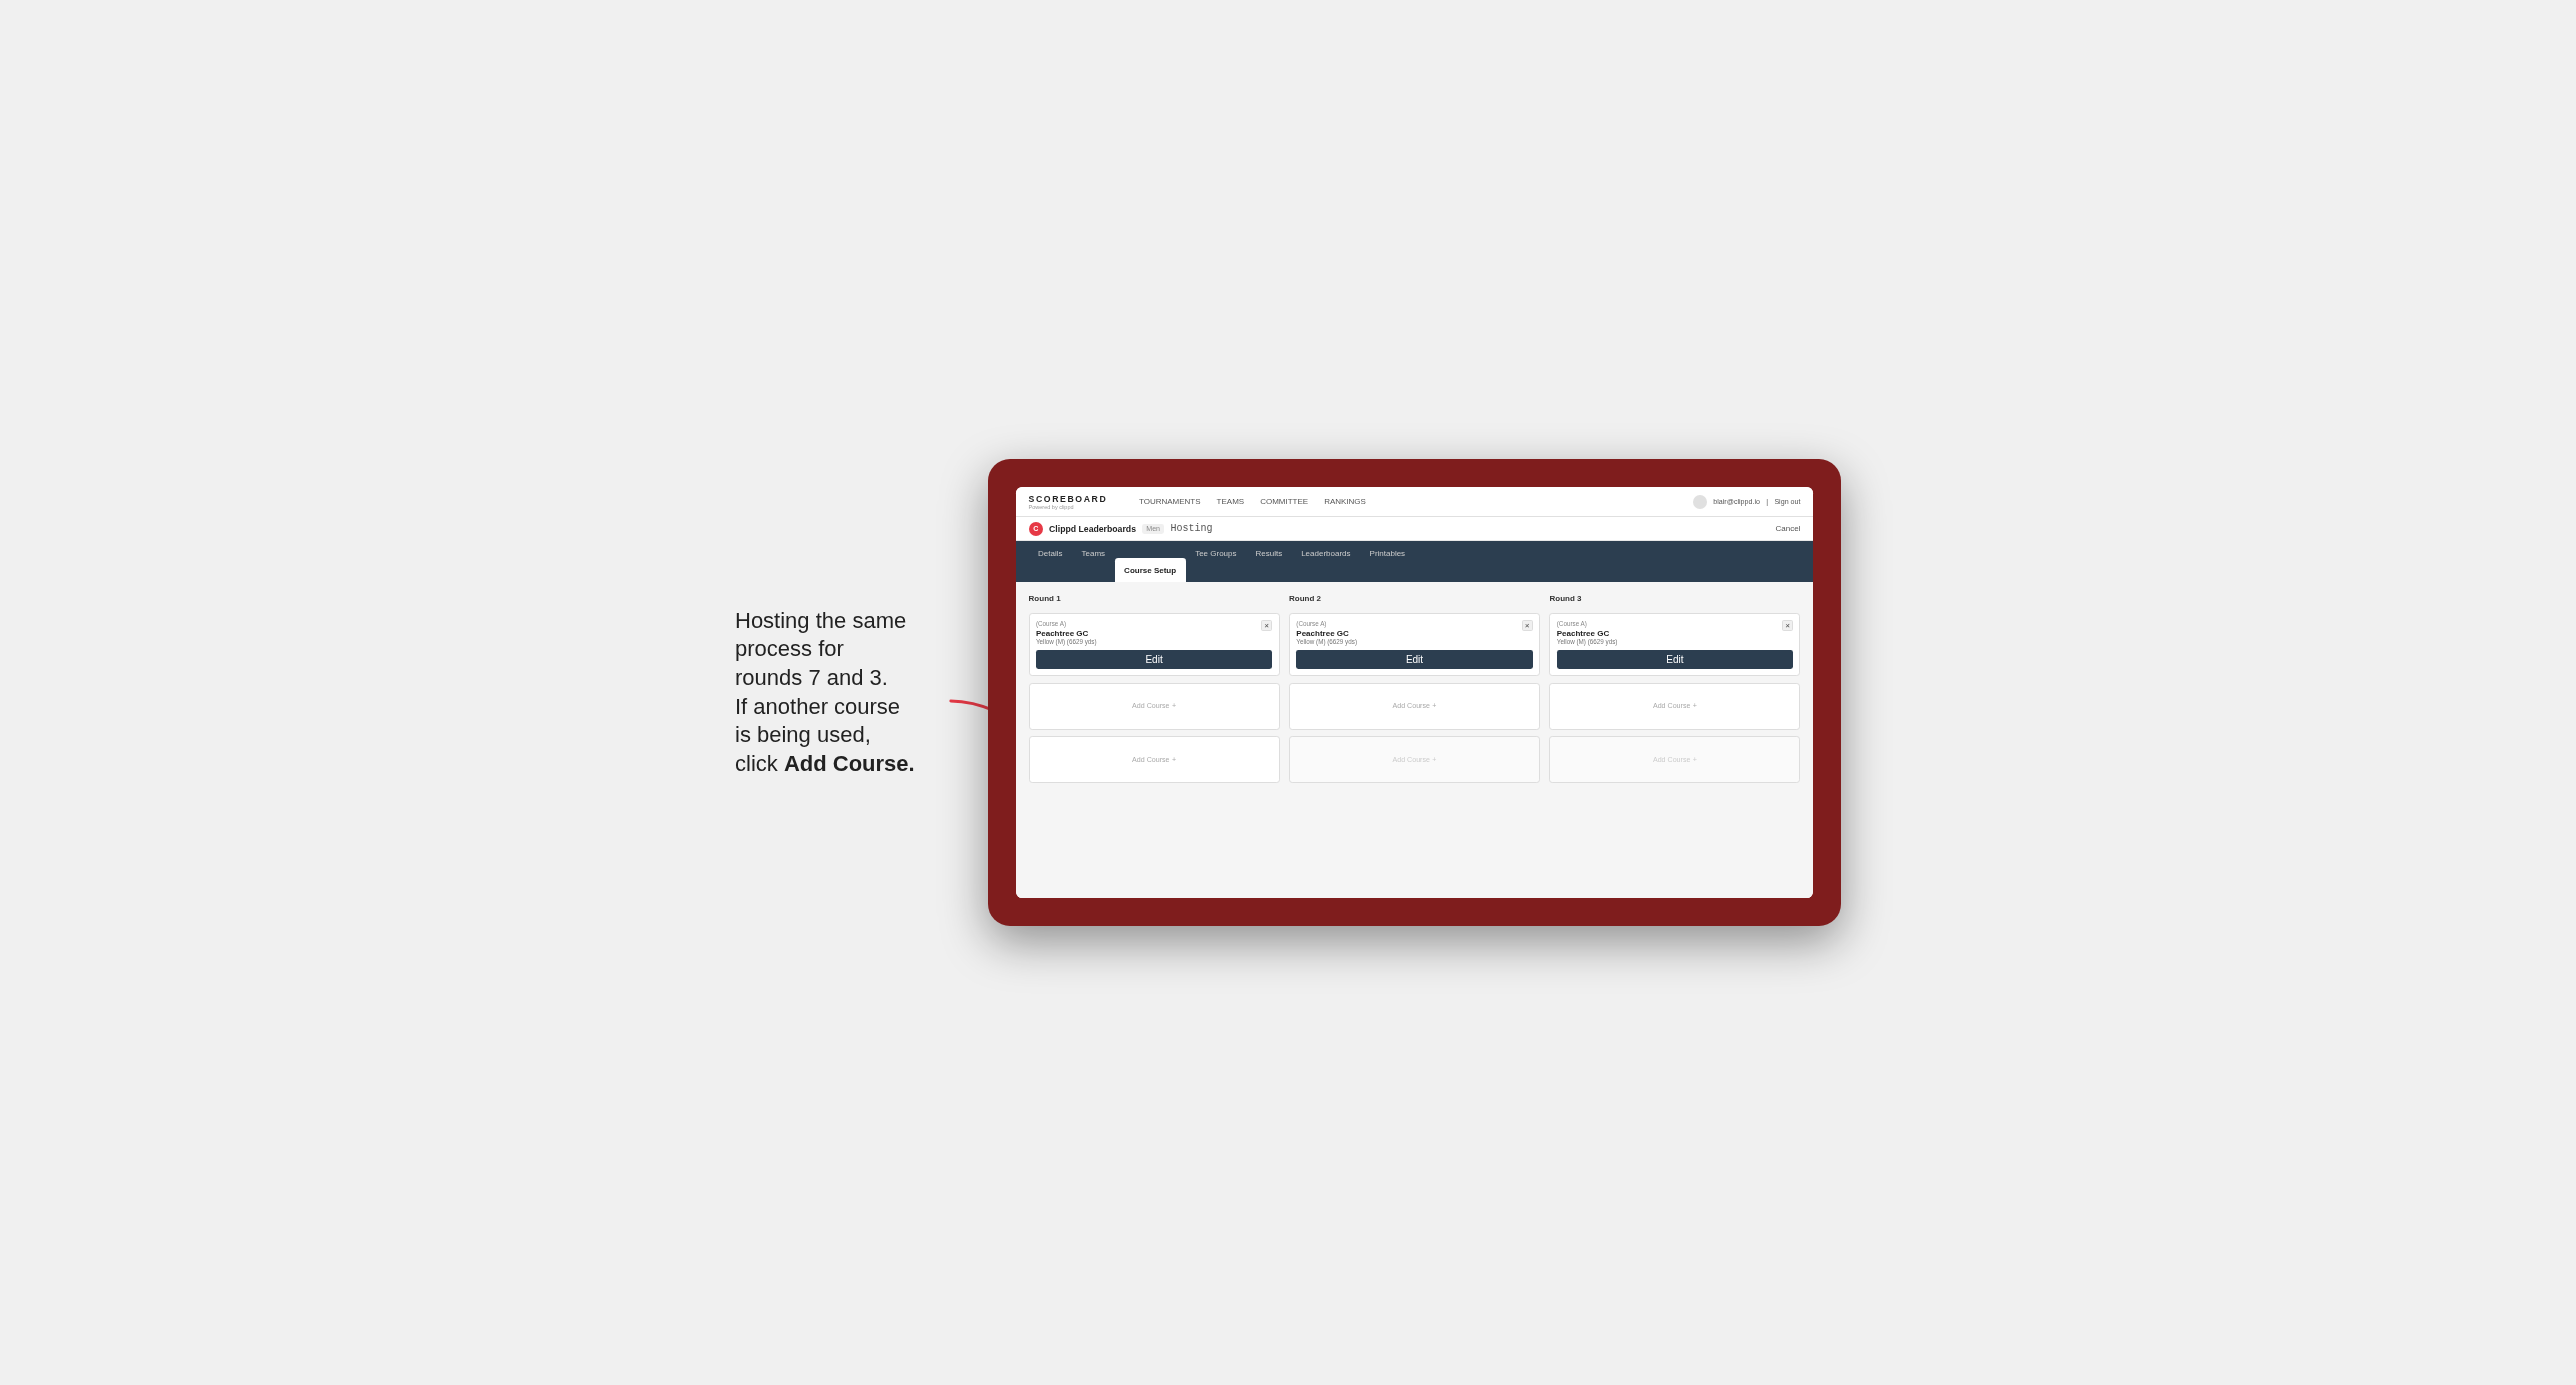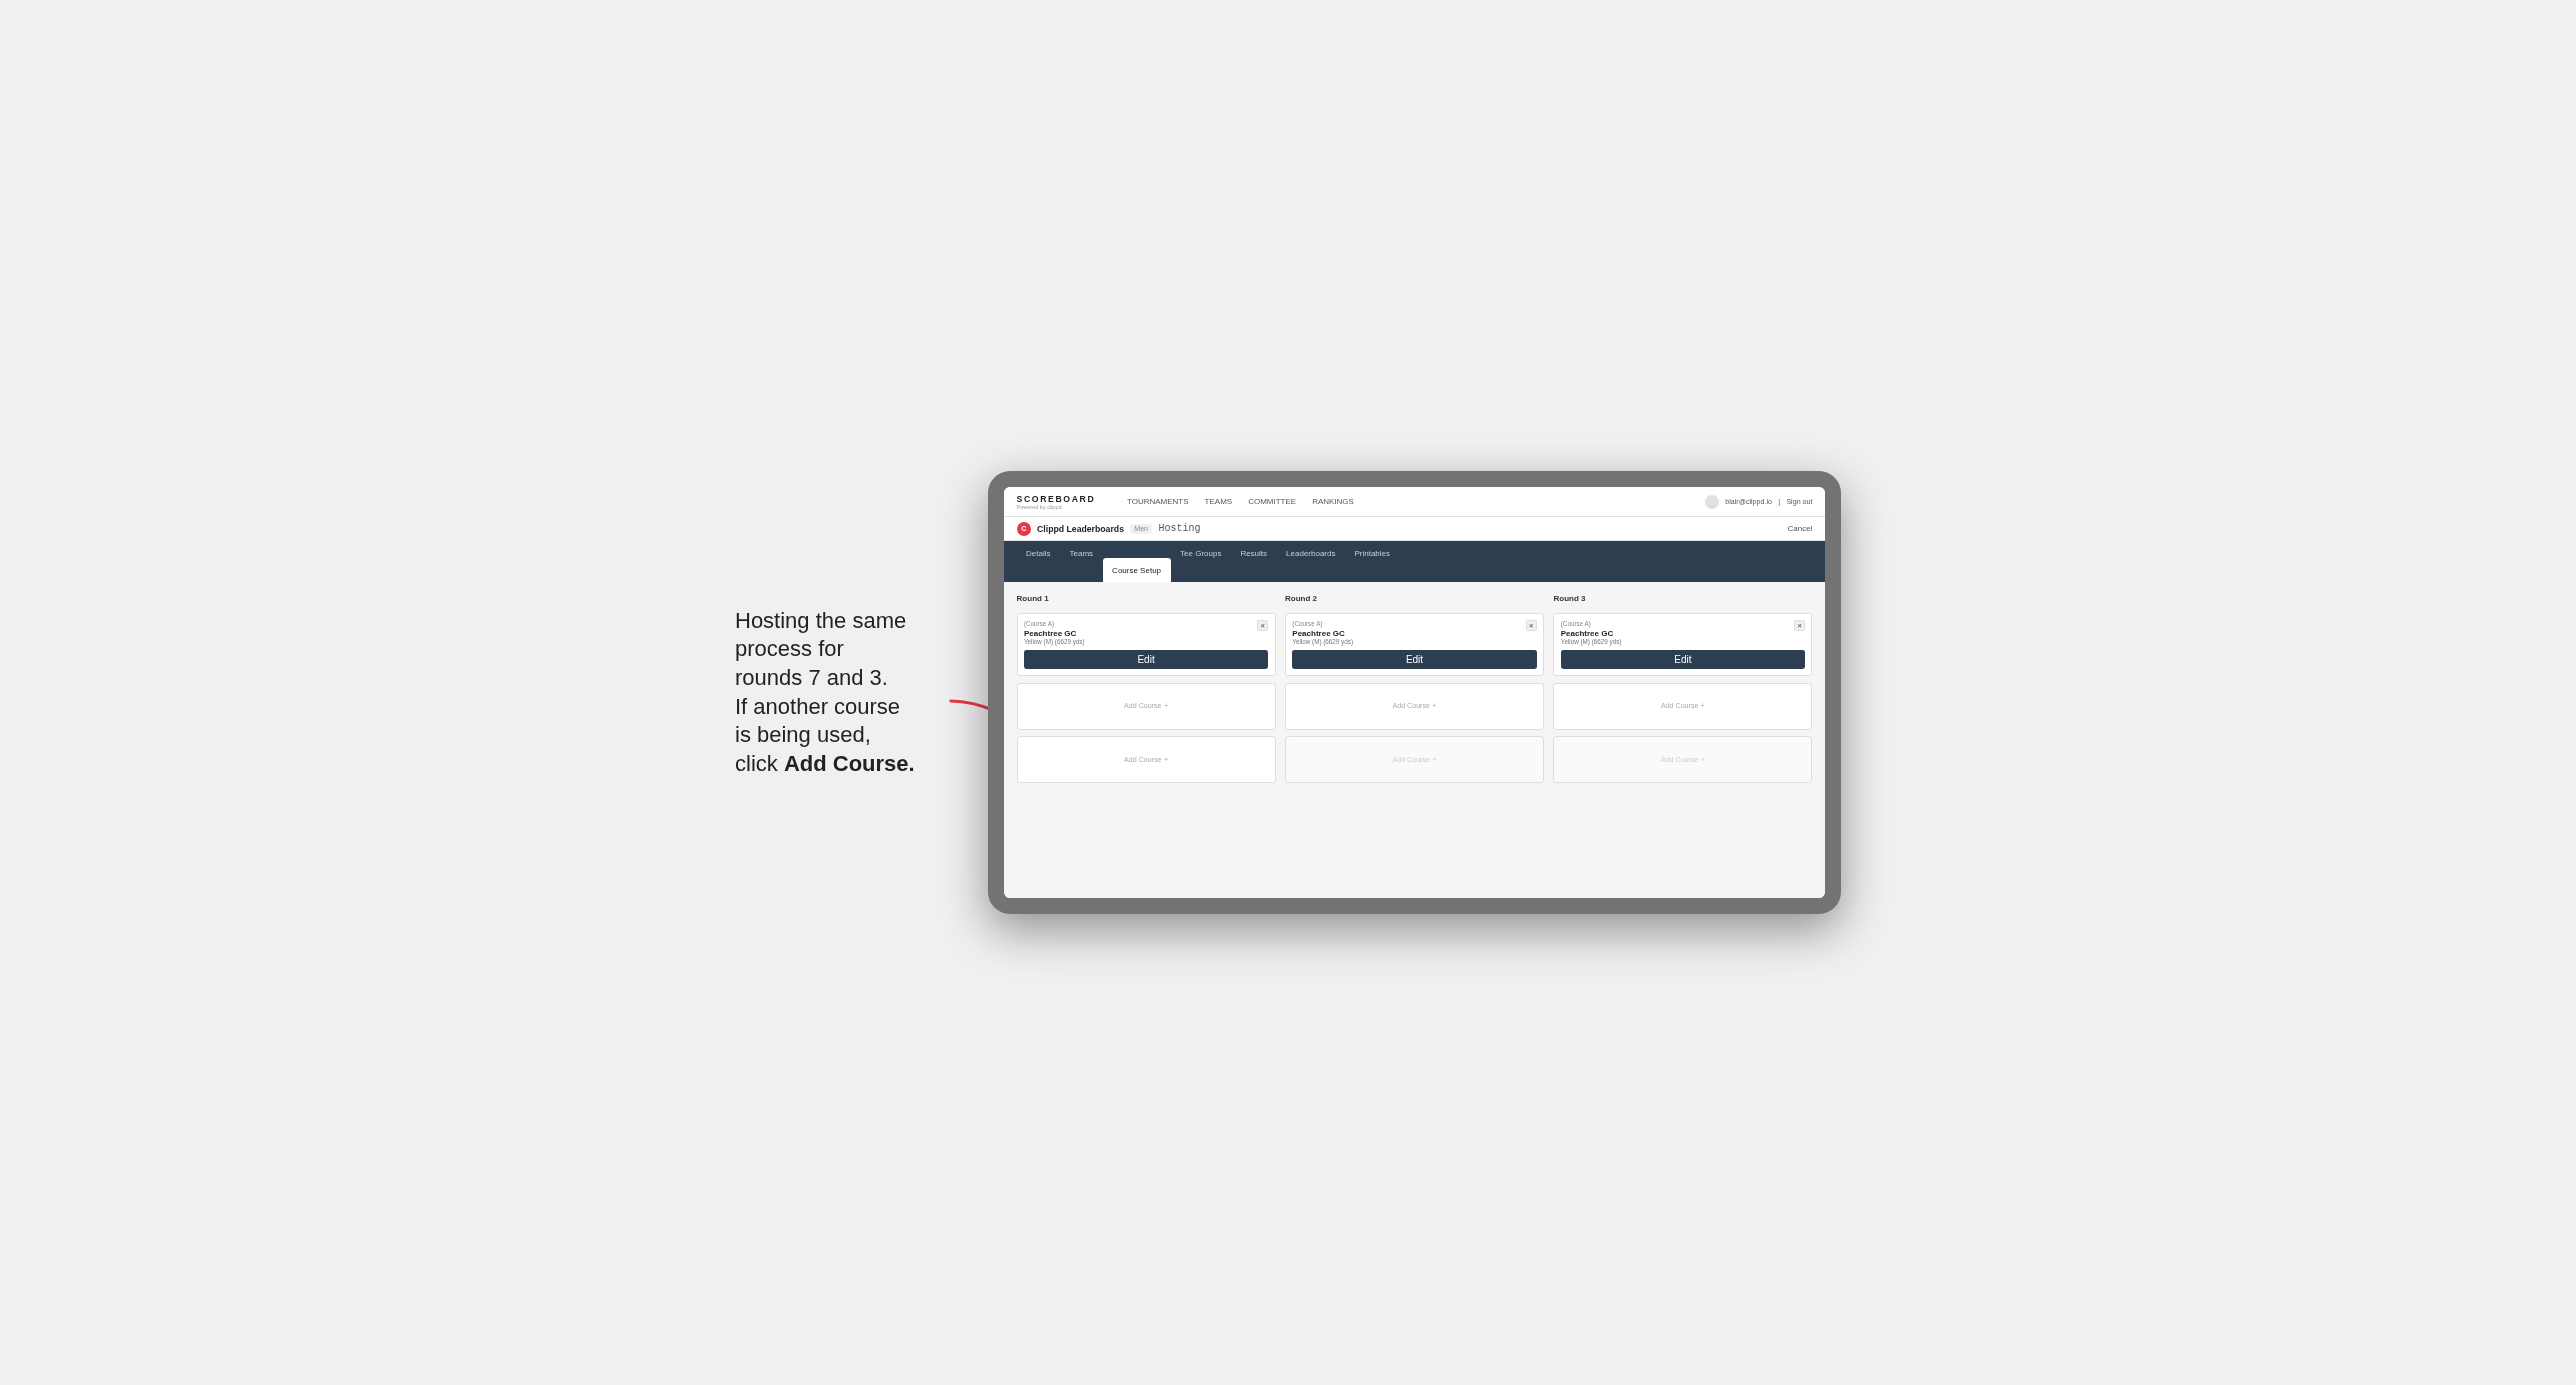--- a/index.html
+++ b/index.html
@@ -27,23 +27,23 @@
       line-height: 1.3;
       color: #222;
     }
 
     .instruction-text strong {
       font-weight: 800;
     }
 
     .tablet-frame {
       flex: 1;
-      background: #737373;
+      background: #7f1d1d;
       border-radius: 22px;
-      padding: 16px;
+      padding: 28px;
       box-shadow: 0 16px 47px rgba(0,0,0,0.4);
       position: relative;
     }
 
     .tablet-screen {
       background: #fff;
       border-radius: 6.3px;
       overflow: hidden;
     }
 
@@ -169,21 +169,21 @@
     .tab {
       font-size: 8px;
       color: #ccc;
       padding: 7.1px 9.5px;
       cursor: pointer;
     }
 
     .tab.active {
       background: #fff;
       color: #222;
-      font-weight: 400;
+      font-weight: 700;
       border-radius: 3.2px 3.2px 0 0;
       margin-top: 17px;
     }
 
     
     .content-area {
       background: #f5f5f5;
       padding: 12.6px;
       min-height: 316px;
     }

